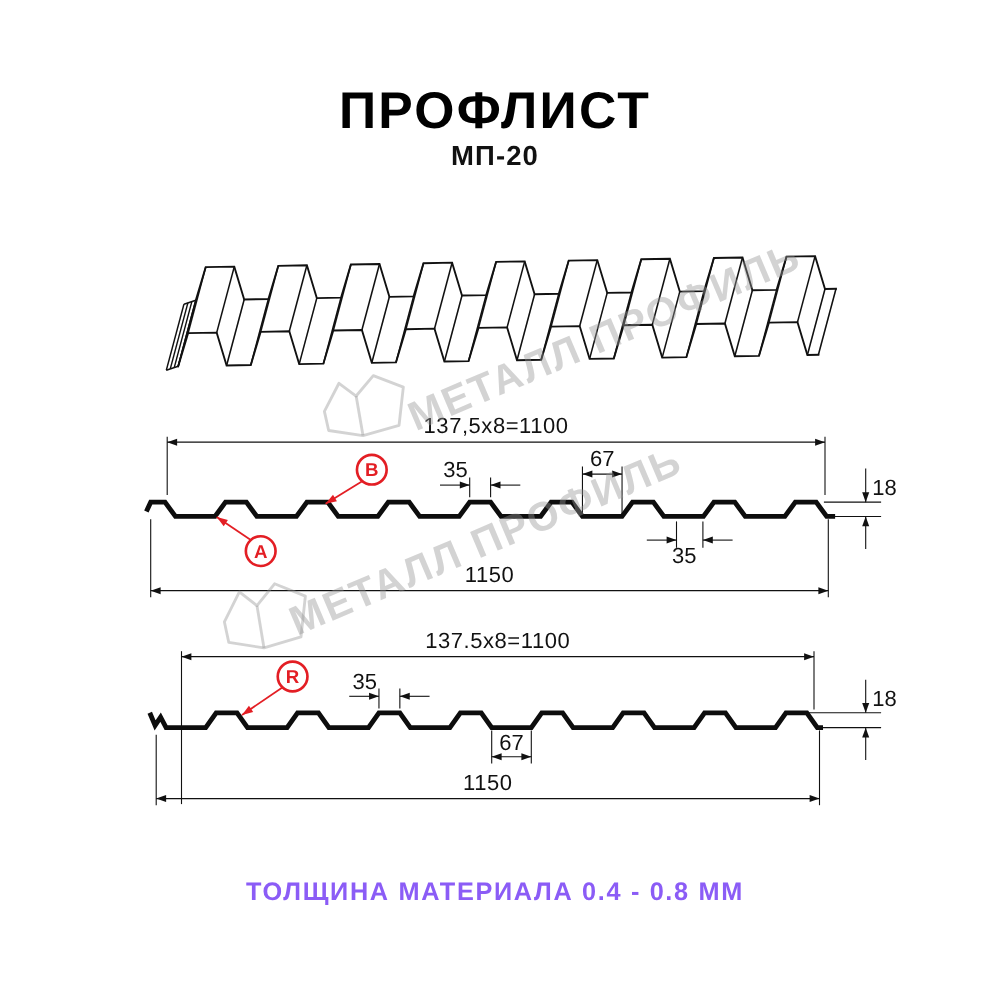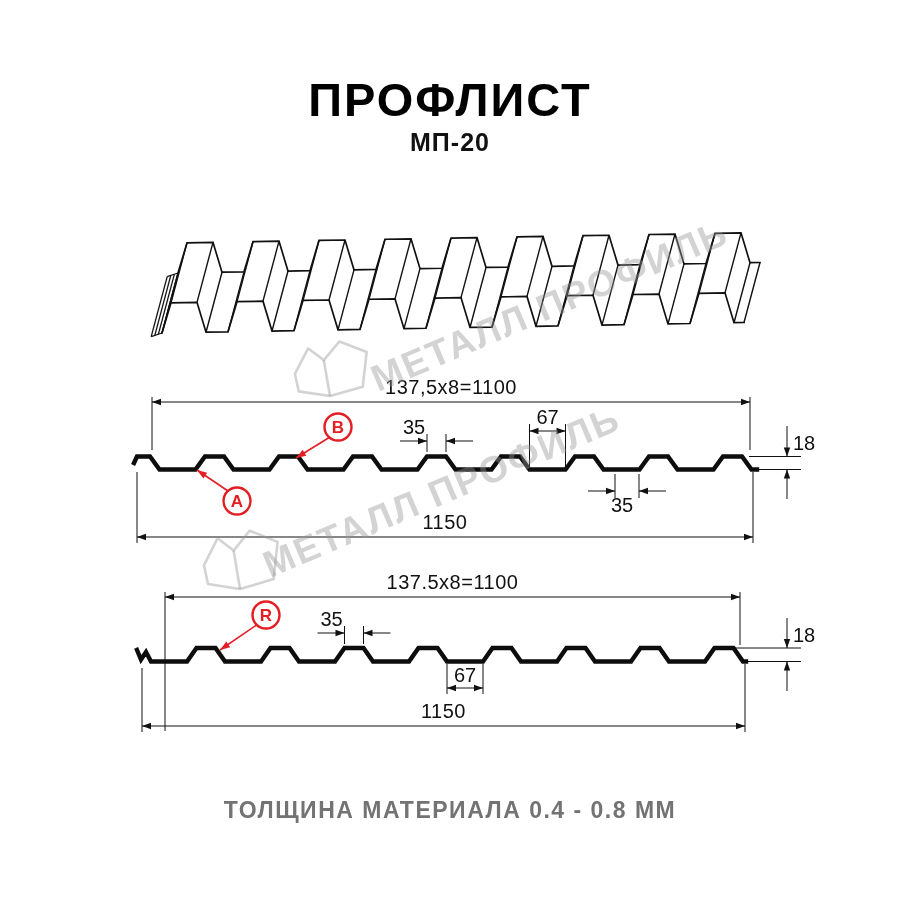--- a/index.html
+++ b/index.html
@@ -3,21 +3,21 @@
 <meta charset="utf-8">
 <style>
   html,body{margin:0;padding:0;background:#ffffff;}
   #stage{position:relative;width:900px;height:900px;background:#fff;overflow:hidden;
          font-family:"Liberation Sans","DejaVu Sans",sans-serif;}
   .title{position:absolute;left:0;top:72px;width:900px;text-align:center;
          font-size:47px;font-weight:800;letter-spacing:2px;color:#000000;}
   .subtitle{position:absolute;left:0;top:128px;width:900px;text-align:center;
          font-size:25px;font-weight:600;letter-spacing:1px;color:#111;}
   .footer{position:absolute;left:0;top:797px;width:900px;text-align:center;
-         font-size:23px;font-weight:600;letter-spacing:1.5px;color:#737373;}
+         font-size:23px;font-weight:600;letter-spacing:1.5px;color:#8b5cf6;}
   svg{position:absolute;left:0;top:0;}
 </style>
 </head>
 <body>
 
 <div id="stage">
   <div class="title">ПРОФЛИСТ</div>
   <div class="subtitle">МП-20</div>
   <svg id="draw" width="900" height="900" viewBox="0 0 900 900">
       <g>

